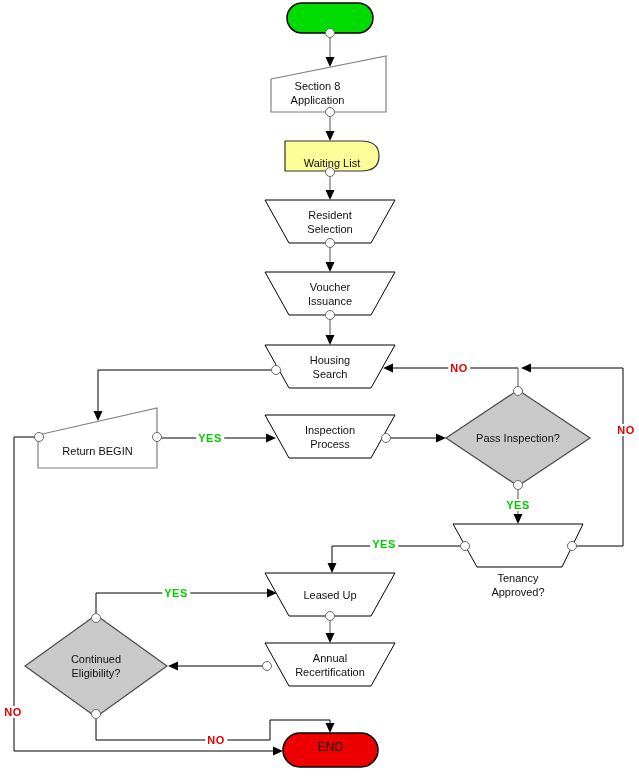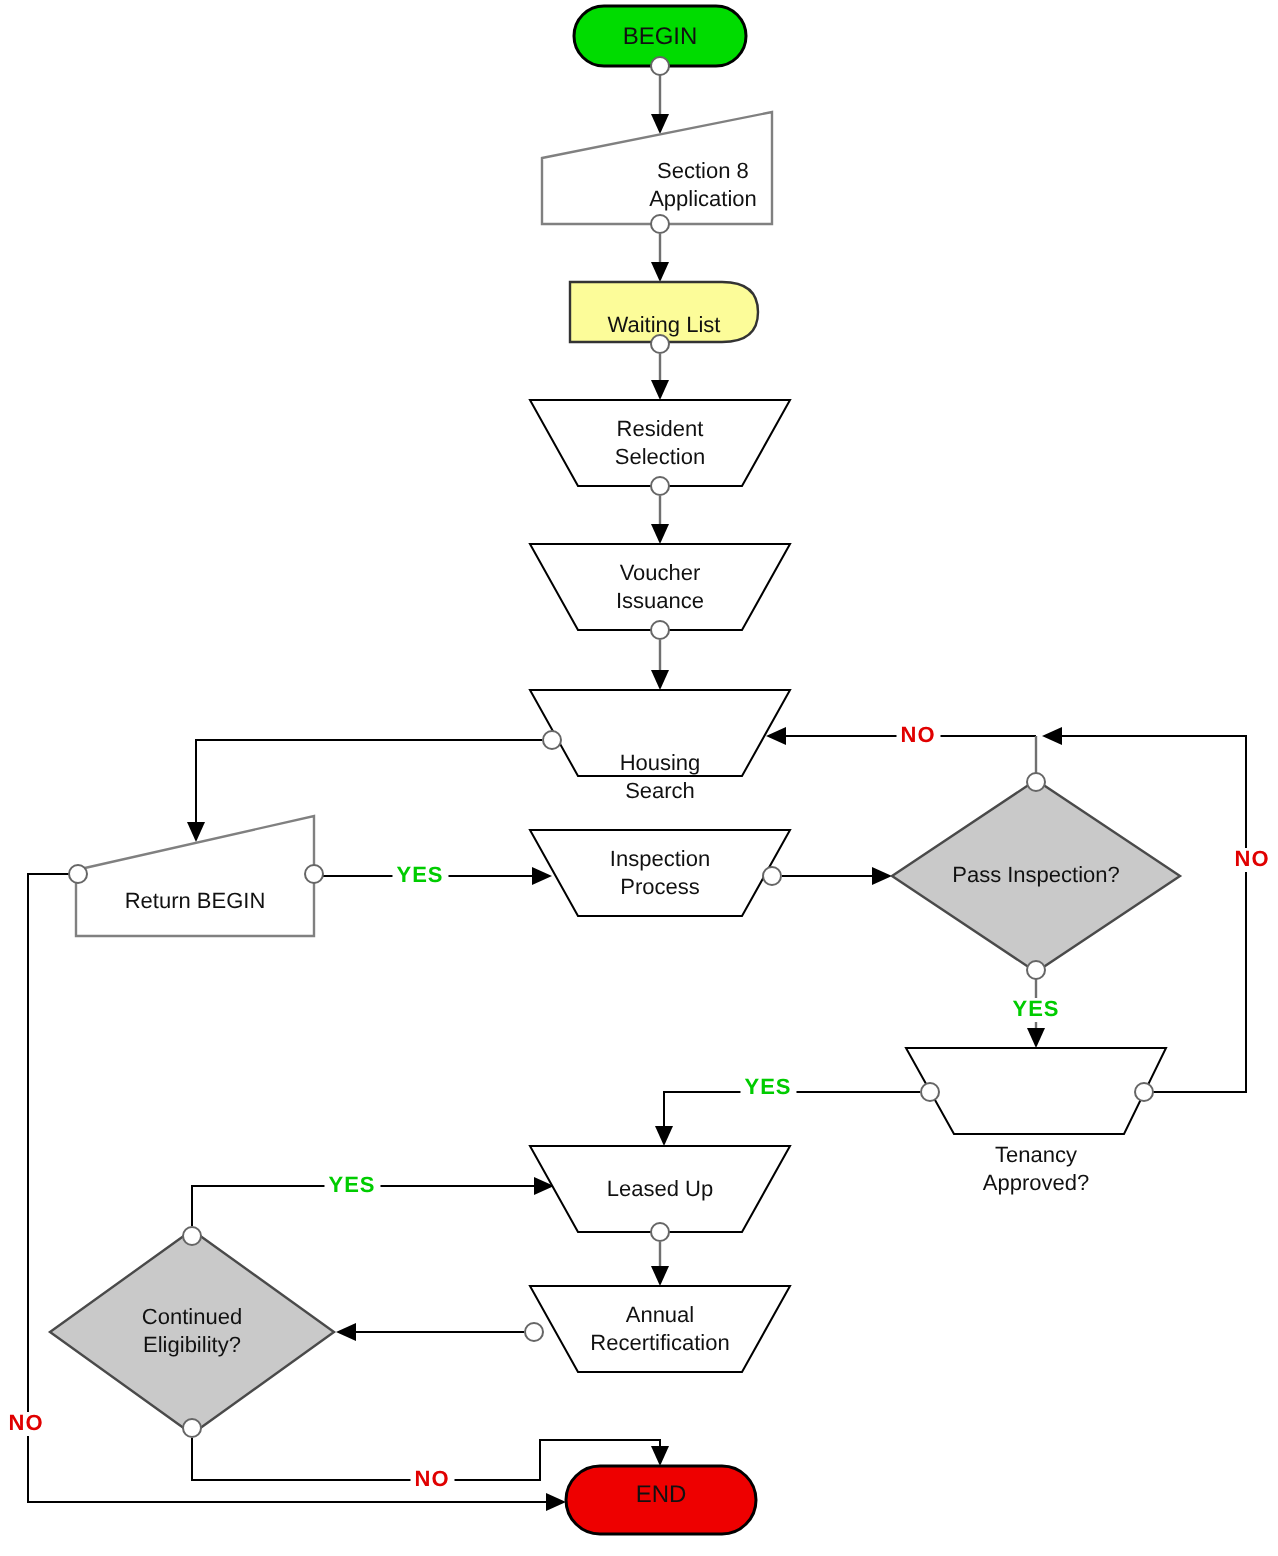--- a/index.html
+++ b/index.html
@@ -107,29 +107,28 @@
       <circle cx="518" cy="485" r="4.5"></circle>
       <circle cx="465" cy="546" r="4.5"></circle>
       <circle cx="572" cy="546" r="4.5"></circle>
       <circle cx="330" cy="616" r="4.5"></circle>
       <circle cx="267" cy="666" r="4.5"></circle>
       <circle cx="96" cy="618" r="4.5"></circle>
       <circle cx="96" cy="714" r="4.5"></circle>
     </g>
   </svg>
 
-  <div class="node-label" style="left:287px;top:3px;width:86px;height:30px;font-size:12px;">BEGIN</div>
-  <div class="node-label" style="left:287px;top:74px;width:129px;height:38px;">Section 8
+  <div class="node-label" style="left:253px;top:74px;width:129px;height:38px;">Section 8
 Application</div>
   <div class="node-label" style="left:285px;top:141px;width:94px;height:44px;">Waiting List</div>
   <div class="node-label" style="left:265px;top:272px;width:130px;height:43px;">Voucher
 Issuance</div>
   <div class="node-label" style="left:265px;top:200px;width:130px;height:43px;">Resident
 Selection</div>
-  <div class="node-label" style="left:265px;top:345px;width:130px;height:43px;margin-top:22px;">Housing
+  <div class="node-label" style="left:265px;top:345px;width:130px;height:43px;">Housing
 Search</div>
   <div class="node-label" style="left:38px;top:434px;width:119px;height:34px;">Return BEGIN</div>
   <div class="node-label" style="left:265px;top:415px;width:130px;height:43px;">Inspection
 Process</div>
   <div class="node-label" style="left:446px;top:390px;width:144px;height:96px;">Pass Inspection?</div>
   <div class="node-label" style="left:453px;top:524px;width:130px;height:43px;margin-top:39px;">Tenancy
 Approved?</div>
   <div class="node-label" style="left:265px;top:643px;width:130px;height:43px;">Annual
 Recertification</div>
   <div class="node-label" style="left:265px;top:573px;width:130px;height:43px;">Leased Up</div>

